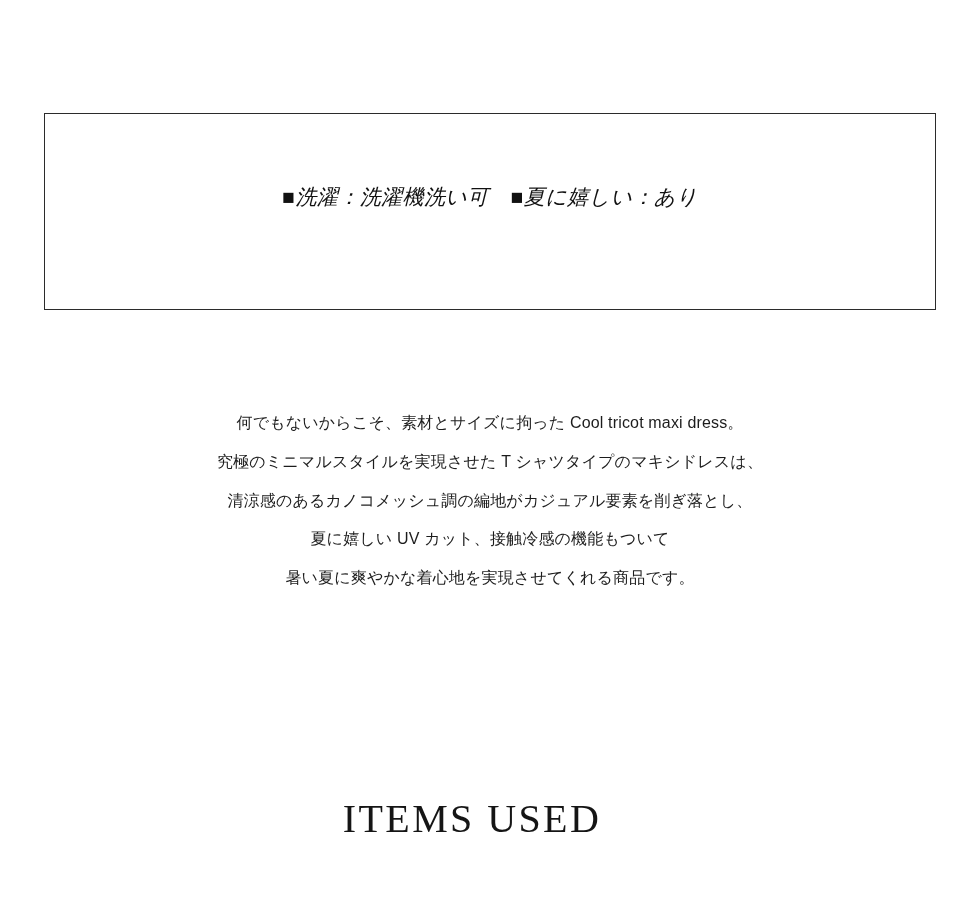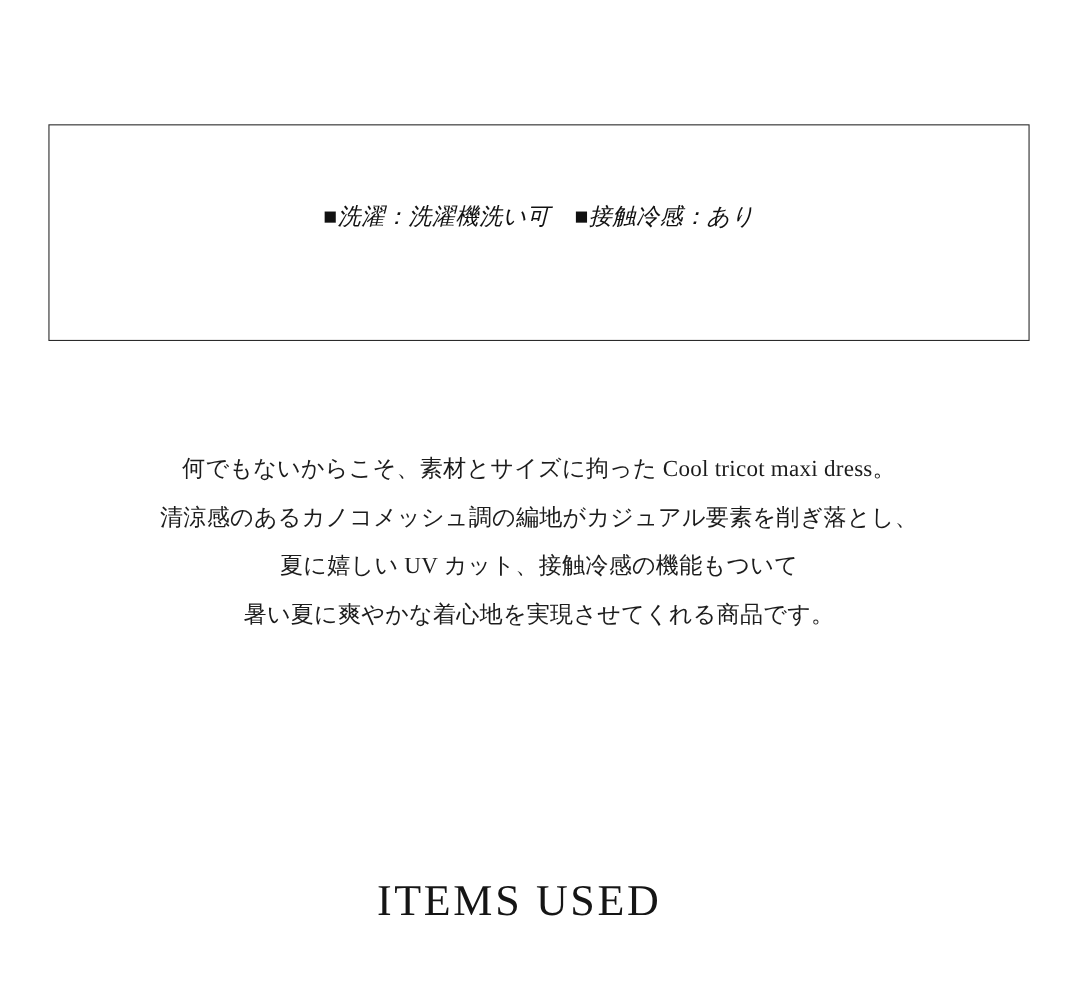--- a/index.html
+++ b/index.html
@@ -57,22 +57,22 @@
   
   .description {
     position: absolute;
     left: 0;
     top: 415px;
     width: 980px;
     text-align: center;
   }
   .description p {
     margin: 0 0 22px 0;
-    font-family: Liberation Serif, serif;
-    font-size: 21px;
+    font-family: Liberation Sans, sans-serif;
+    font-size: 16px;
     line-height: 1.05;
     letter-spacing: 0.01em;
     color: #1c1c1c;
   }
   .description p:last-child { margin-bottom: 16px; }
 
   
   .items-used {
     position: absolute;
     left: 0;
@@ -87,26 +87,27 @@
   }
 </style>
 </head>
 <body>
 
 <div class="page">
 
   <div class="spec-box">
     <div class="spec-line first">
       <span class="spec-item">■洗濯：洗濯機洗い可</span>
-      <span class="spec-item">■接触冷感：あり</span>
+      <span class="spec-item">■夏に嬉しい：あり</span>
     </div>
   </div>
 
   <div class="description">
     <p>何でもないからこそ、素材とサイズに拘った Cool tricot maxi dress。</p>
+    <p>究極のミニマルスタイルを実現させた T シャツタイプのマキシドレスは、</p>
     <p>清涼感のあるカノコメッシュ調の編地がカジュアル要素を削ぎ落とし、</p>
     <p>夏に嬉しい UV カット、接触冷感の機能もついて</p>
     <p>暑い夏に爽やかな着心地を実現させてくれる商品です。</p>
   </div>
 
   <div class="items-used">ITEMS USED</div>
 
 </div>
 
 </body></html>

